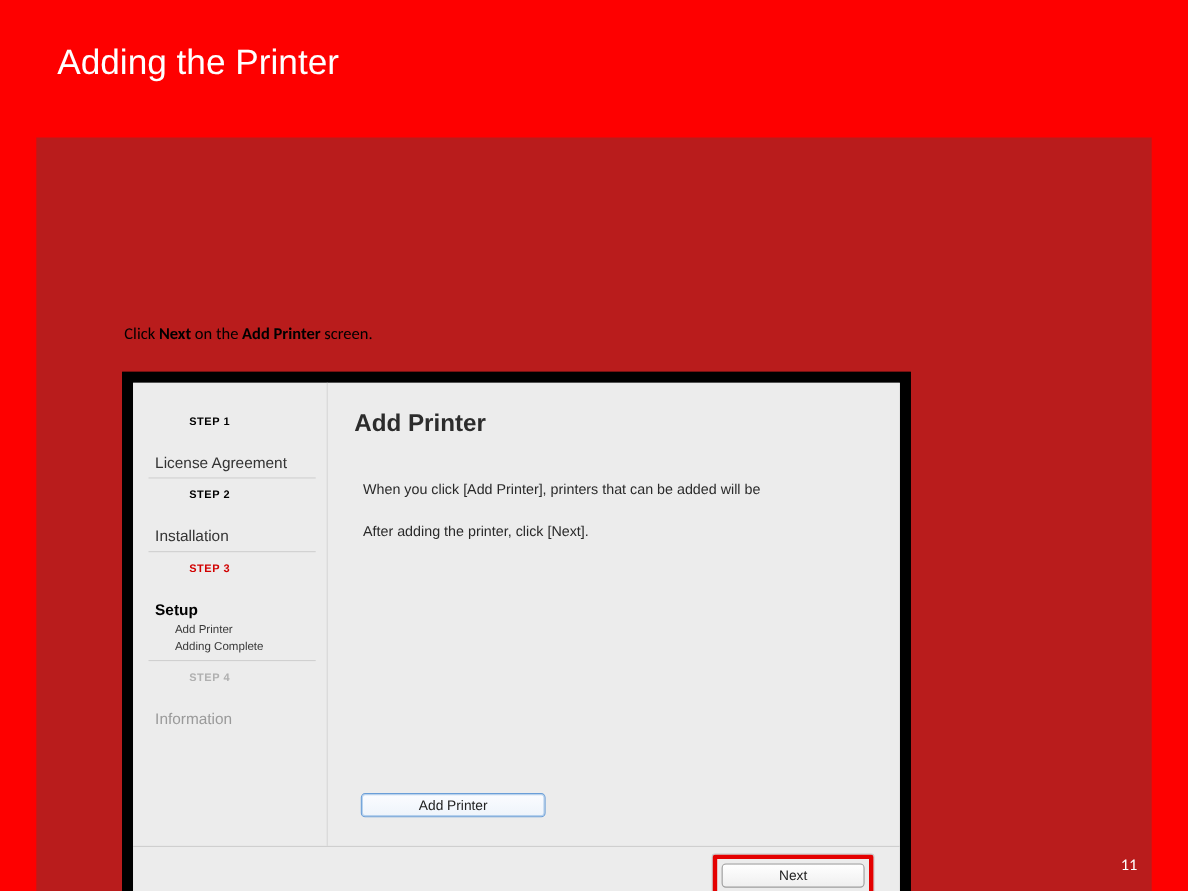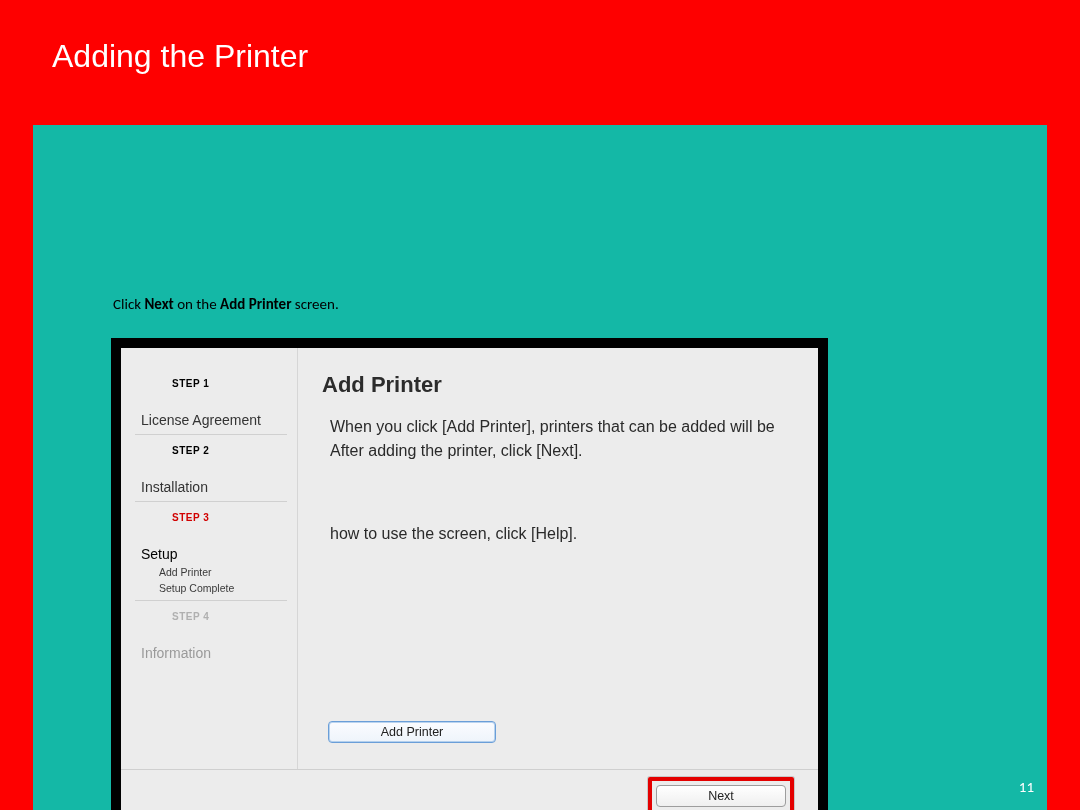--- a/index.html
+++ b/index.html
@@ -10,21 +10,21 @@
       font-family: "Segoe UI", "Lucida Grande", sans-serif;
       position: relative;
       overflow: hidden;
     }
     .white-panel {
       position: absolute;
       left: 33px;
       top: 125px;
       right: 33px;
       bottom: 0;
-      background: #14b8a6;
+      background: #b91c1c;
     }
     .title-row {
       position: absolute;
       left: 52px;
       top: 38px;
       color: #ffffff;
       font-size: 32px;
       font-weight: 400;
       font-family: "Segoe UI Light", "Segoe UI", sans-serif;
     }
@@ -76,21 +76,21 @@
       color: #000000;
       margin-left: 37px;
     }
     .step-label.current{ color: #d10000; }
     .step-label.muted { color: #b0b0b0; }
     .step-title {
       font-size: 14px;
       color: #333333;
       margin: 23px 0 4px 6px;
     }
-    .step-title.current { font-weight: normal; color:#000000; }
+    .step-title.current { font-weight: bold; color:#000000; }
     .step-title.muted { color: #9a9a9a; }
     .substep {
       font-size: 10.5px;
       color: #3a3a3a;
       margin-left: 24px;
       margin-top: 4px;
     }
     .hr-thin {
       border: none;
       border-top: 1px solid #d0d0d0;
@@ -105,25 +105,26 @@
       display: flex;
       flex-direction: column;
     }
     .content-title {
       font-size: 22px;
       font-weight: bold;
       color: #2c2c2c;
       margin-bottom: 18px;
     }
     .content-body p {
-      font-size: 16px;
+      font-size: 13px;
       color: #2a2a2a;
       line-height: 1.4;
       margin-bottom: 2px;
       margin-left: 8px;
+      margin-top: 20px;
     }
     .gap { height: 58px; }
     .button-row {
       margin-top: auto;
       display: flex;
       gap: 42px;
       padding-left: 6px;
       padding-bottom: 16px;
     }
     .mac-btn {
@@ -198,33 +199,32 @@
         <div class="sidebar">
           <div class="step-label">STEP 1</div>
           <div class="step-title">License Agreement</div>
           <hr class="hr-thin">
           <div class="step-label">STEP 2</div>
           <div class="step-title">Installation</div>
           <hr class="hr-thin">
           <div class="step-label current">STEP 3</div>
           <div class="step-title current">Setup</div>
           <div class="substep">Add Printer</div>
-          <div class="substep">Setup Complete</div>
+          <div class="substep">Adding Complete</div>
           <hr class="hr-thin">
           <div class="step-label muted">STEP 4</div>
           <div class="step-title muted">Information</div>
         </div>
 
         <div class="content">
           <div class="content-title">Add Printer</div>
           <div class="content-body">
             <p>When you click [Add Printer], printers that can be added will be</p>
             <p>After adding the printer, click [Next].</p>
             <div class="gap"></div>
-            <p>how to use the screen, click [Help].</p>
           </div>
           <div class="button-row">
             <div class="mac-btn primary">Add Printer</div>
           </div>
         </div>
       </div>
 
       <div class="bottom-bar">
         <div class="next-wrap">
           <div class="next-btn">Next</div>

